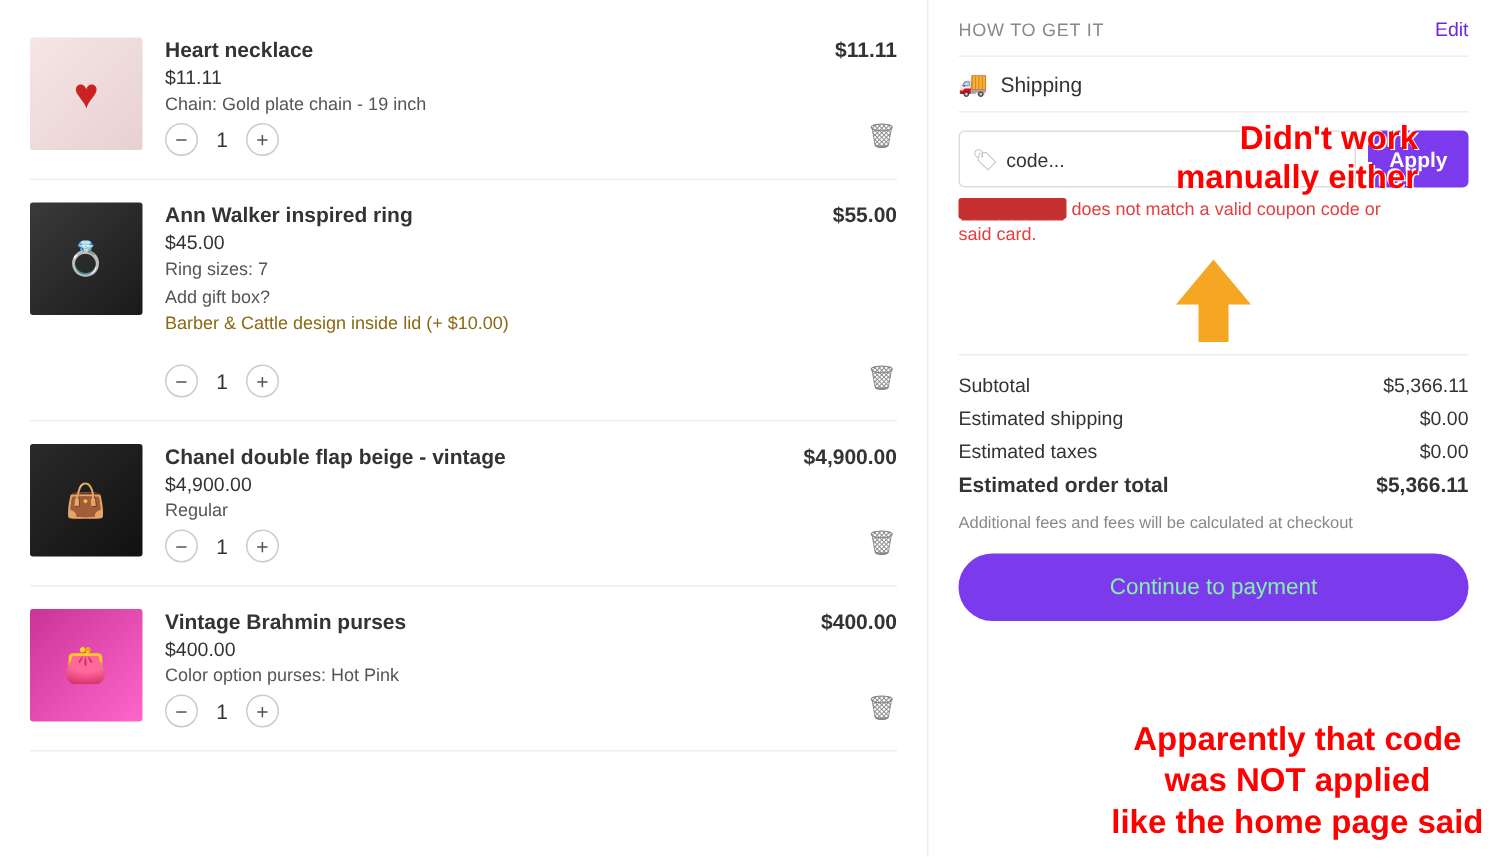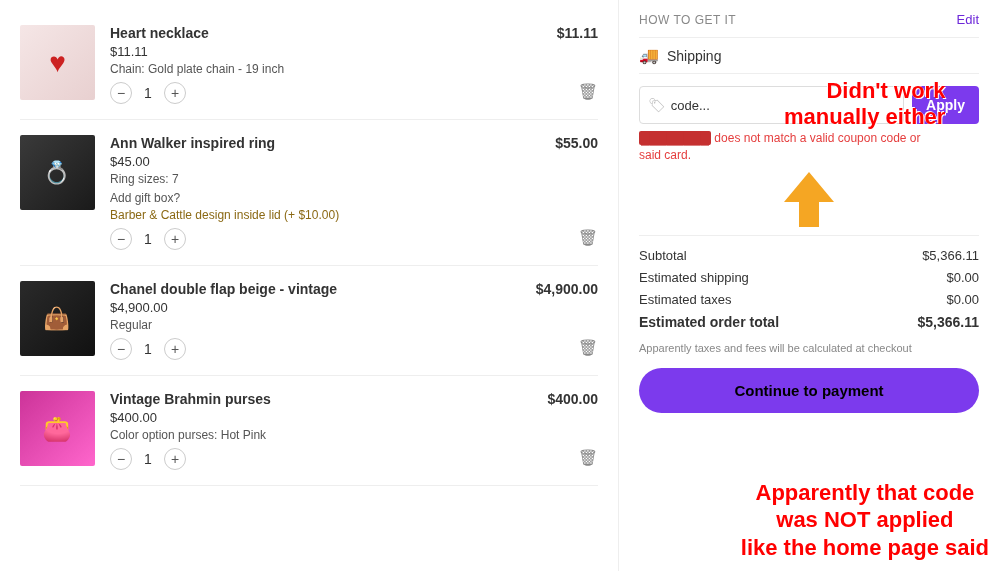--- a/index.html
+++ b/index.html
@@ -62,21 +62,21 @@
       margin-bottom: 5px;
     }
     .item-addon {
       color: #555;
       font-size: 12px;
       margin-bottom: 3px;
     }
     .item-addon-detail {
       color: #8B6914;
       font-size: 12px;
-      margin-bottom: 6px;
+      margin-bottom: 21px;
     }
     .qty-control {
       display: flex;
       align-items: center;
       gap: 8px;
       margin-top: 6px;
     }
     .qty-btn {
       width: 22px;
       height: 22px;
@@ -240,27 +240,27 @@
       font-size: 14px;
     }
     .summary-note {
       font-size: 11px;
       color: #888;
       margin-bottom: 14px;
     }
     .continue-btn {
       width: 100%;
       background: #7c3aed;
-      color: #000000;
+      color: #86efac;
       border: none;
       border-radius: 25px;
       padding: 14px;
       font-size: 15px;
       cursor: pointer;
-      font-weight: 700;
+      font-weight: 400;
     }
 
     
     .bottom-annotation {
       position: absolute;
       bottom: 10px;
       right: 10px;
       text-align: center;
       pointer-events: none;
       z-index: 10;
@@ -447,21 +447,21 @@
       <div class="summary-row">
         <span>Estimated taxes</span>
         <span>$0.00</span>
       </div>
       <div class="summary-row total">
         <span>Estimated order total</span>
         <span>$5,366.11</span>
       </div>
     </div>
 
-    <div class="summary-note">Apparently taxes and fees will be calculated at checkout</div>
+    <div class="summary-note">Additional fees and fees will be calculated at checkout</div>
 
     <button class="continue-btn">Continue to payment</button>
 
     
     <div class="bottom-annotation">
       <div class="bottom-annotation-text">
         <span>Apparently that code</span><br>
         <span>was NOT applied</span><br>
         <span>like the home page said</span>
       </div>

